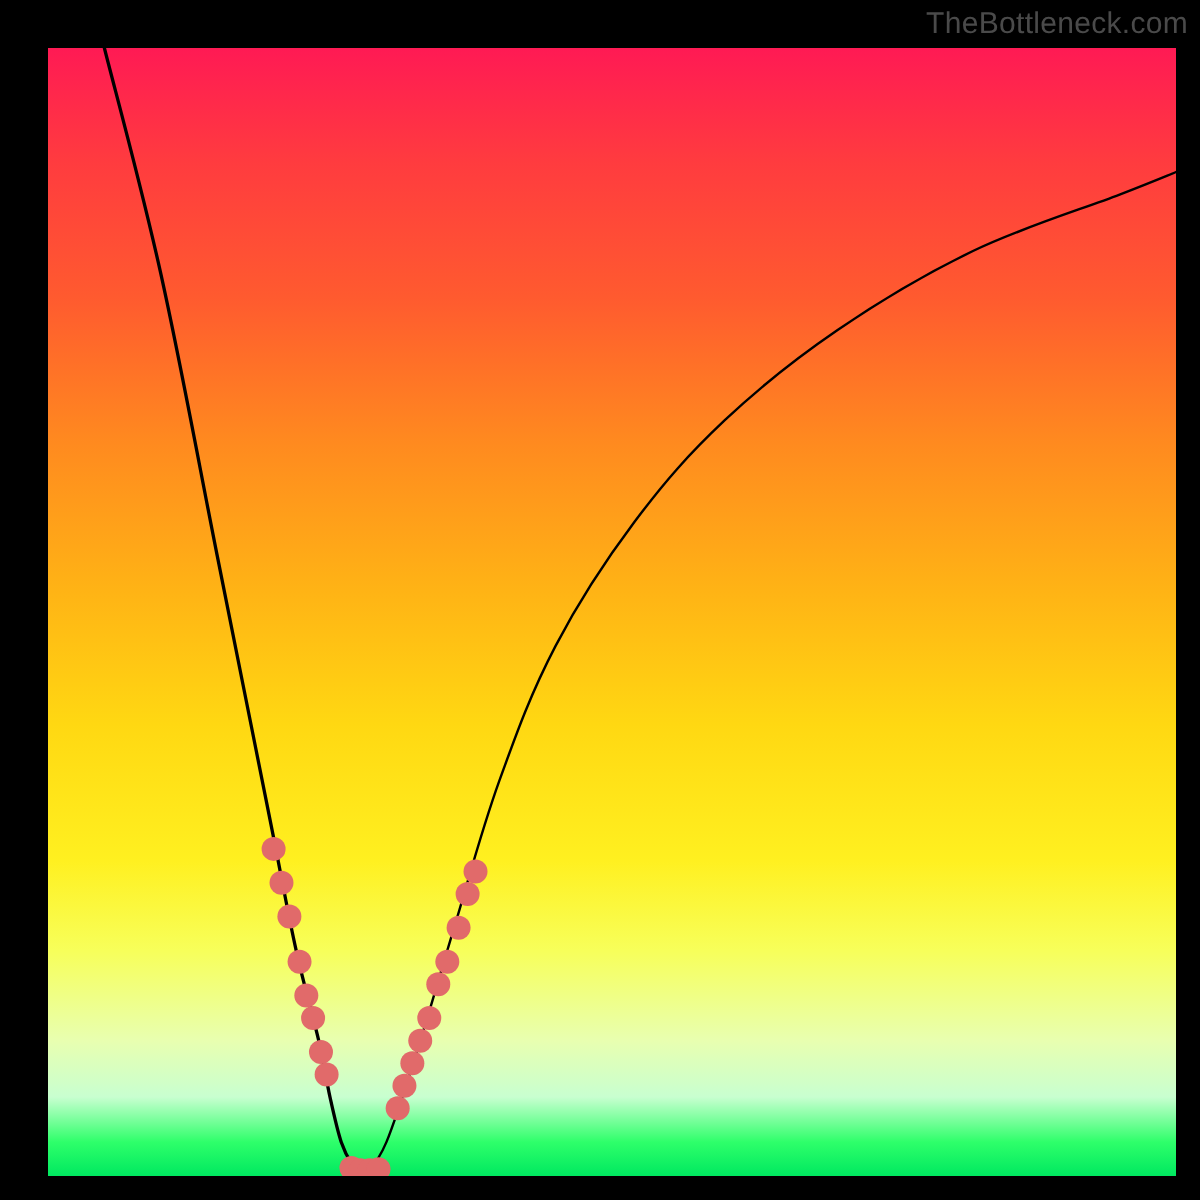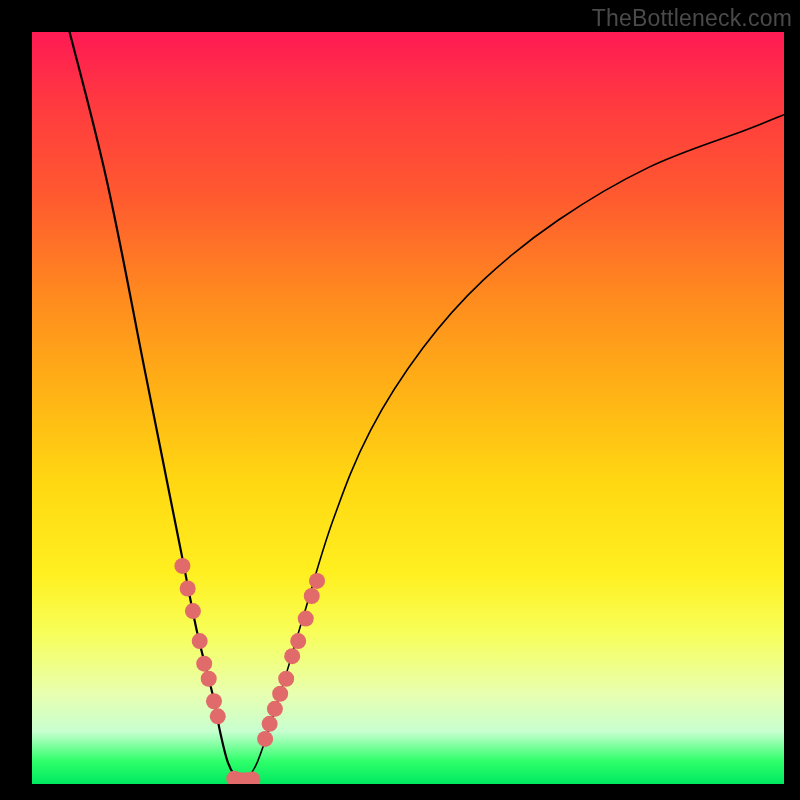--- a/index.html
+++ b/index.html
@@ -42,21 +42,21 @@
     left: 32px;
     top: 32px;
     width: 752px;
     height: 752px;
   }
   .watermark {
     position: absolute;
     top: 5px;
     right: 8px;
     color: #4a4a4a;
-    font-size: 23px;
+    font-size: 20px;
     font-weight: 500;
     letter-spacing: 0.2px;
     user-select: none;
   }
 </style>
 </head>
 <body>
 
 <div class="frame">
   <div class="plot-area"></div>

